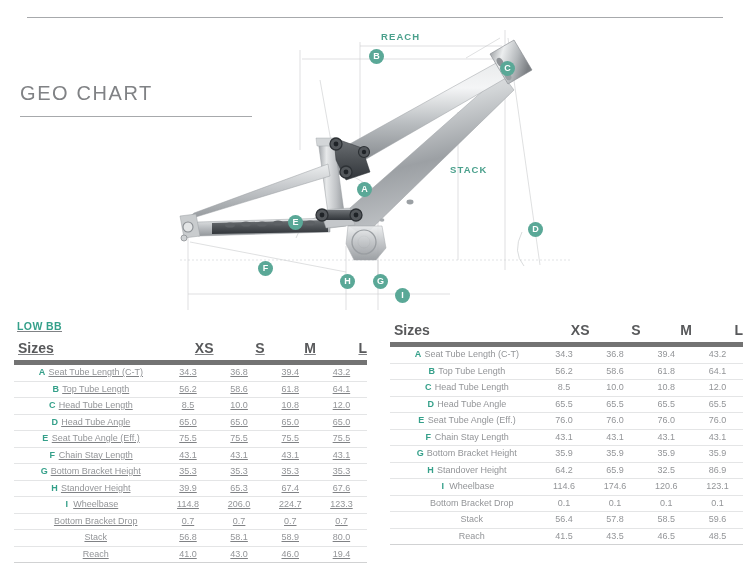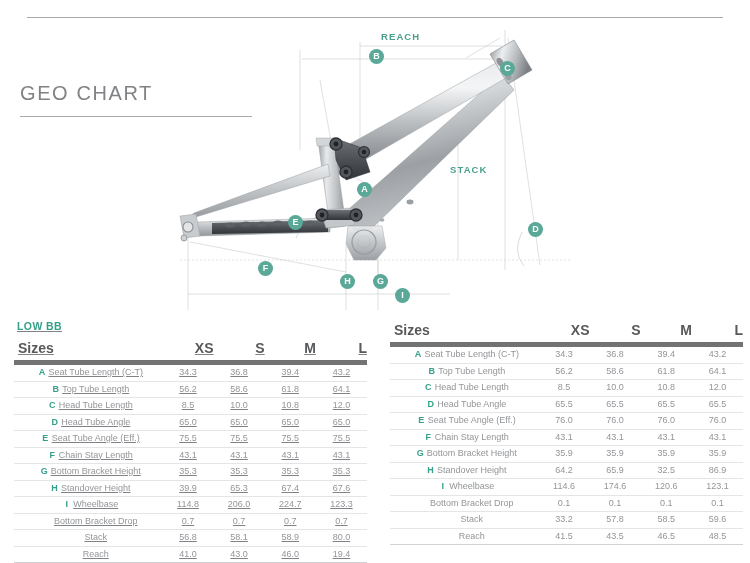--- a/index.html
+++ b/index.html
@@ -441,21 +441,21 @@
           </tr>
           <tr>
             <td class="c-label"><span class="rowkey blank">&nbsp;</span>Bottom Bracket Drop</td>
             <td class="c-val">0.1</td>
             <td class="c-val">0.1</td>
             <td class="c-val">0.1</td>
             <td class="c-val">0.1</td>
           </tr>
           <tr>
             <td class="c-label"><span class="rowkey blank">&nbsp;</span>Stack</td>
-            <td class="c-val">33.2</td>
+            <td class="c-val">56.4</td>
             <td class="c-val">57.8</td>
             <td class="c-val">58.5</td>
             <td class="c-val">59.6</td>
           </tr>
           <tr>
             <td class="c-label"><span class="rowkey blank">&nbsp;</span>Reach</td>
             <td class="c-val">41.5</td>
             <td class="c-val">43.5</td>
             <td class="c-val">46.5</td>
             <td class="c-val">48.5</td>

